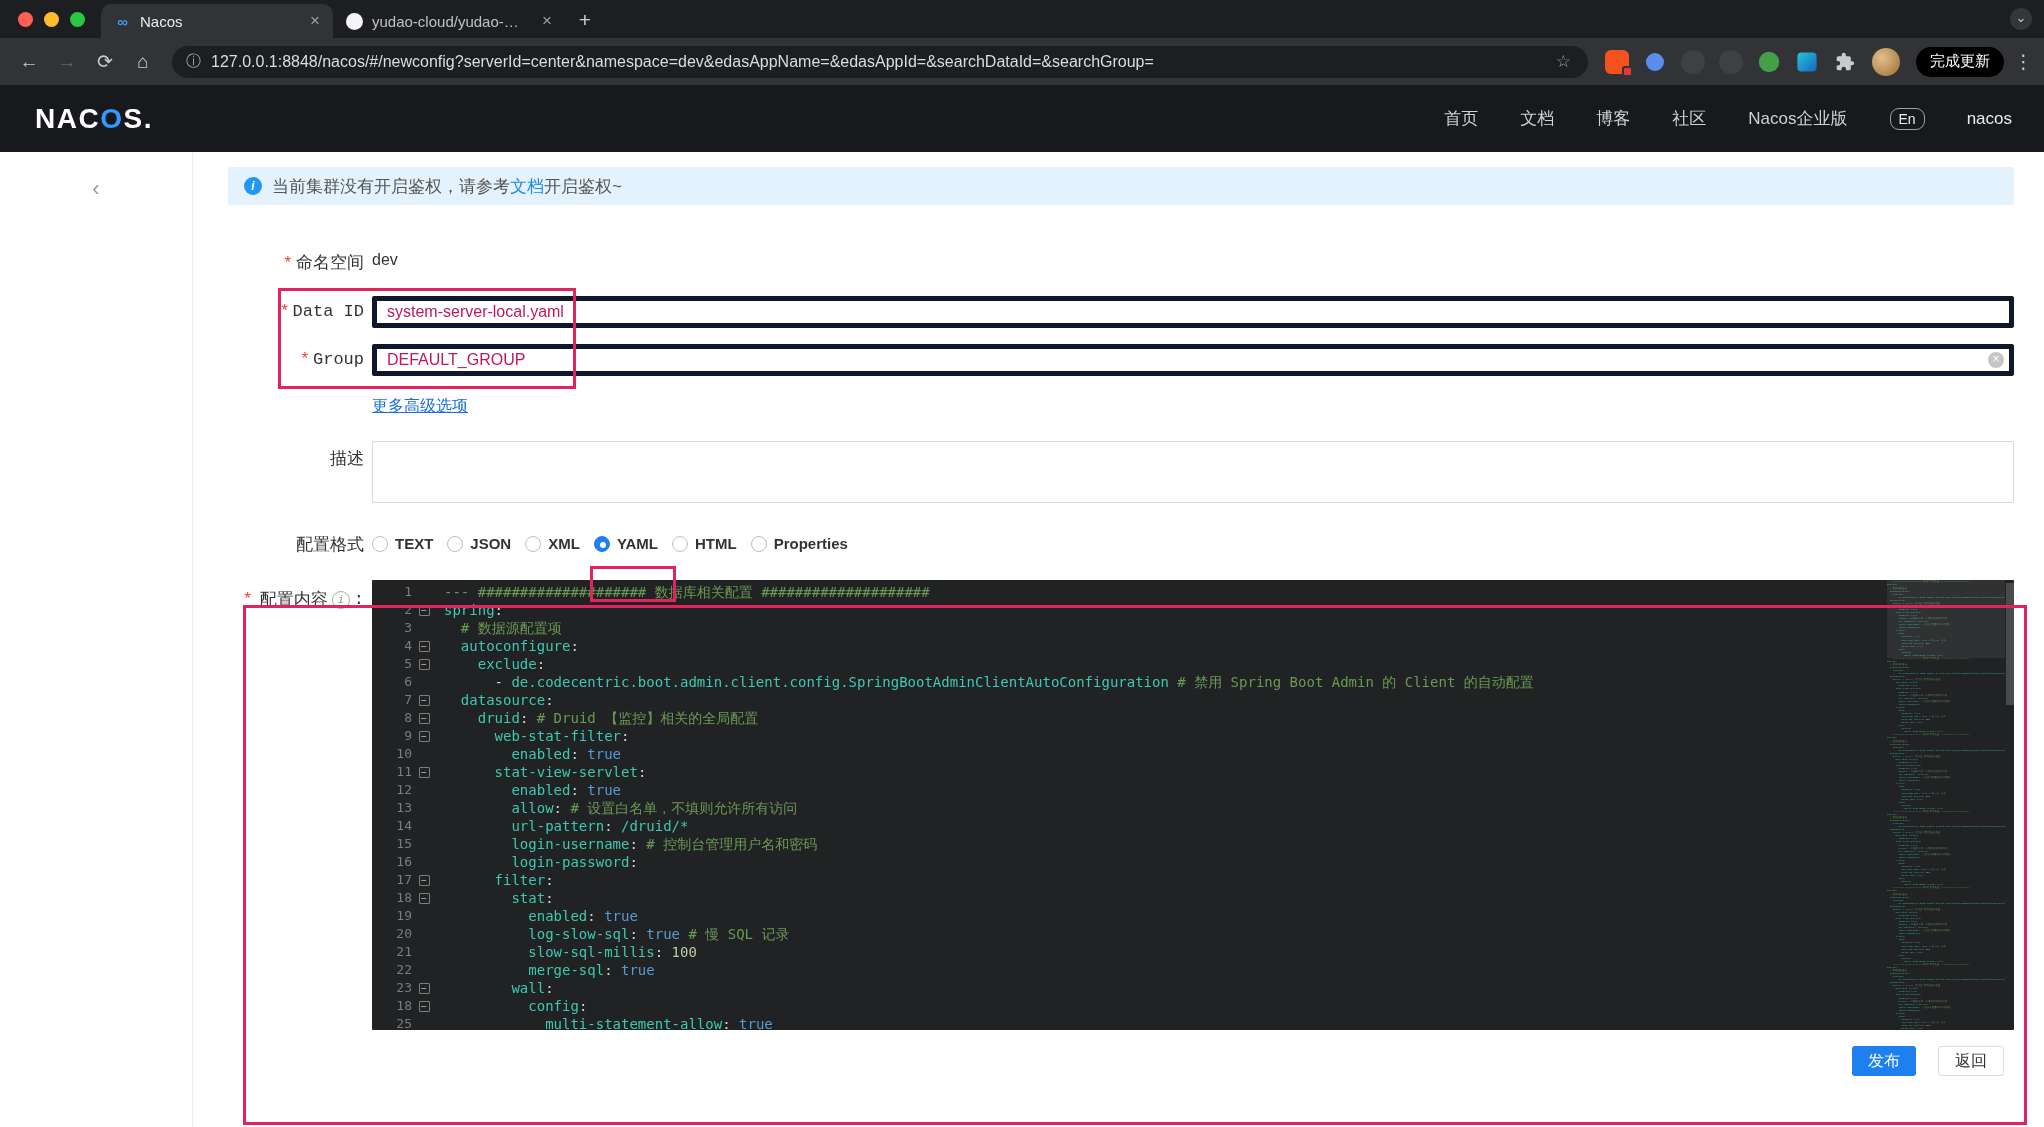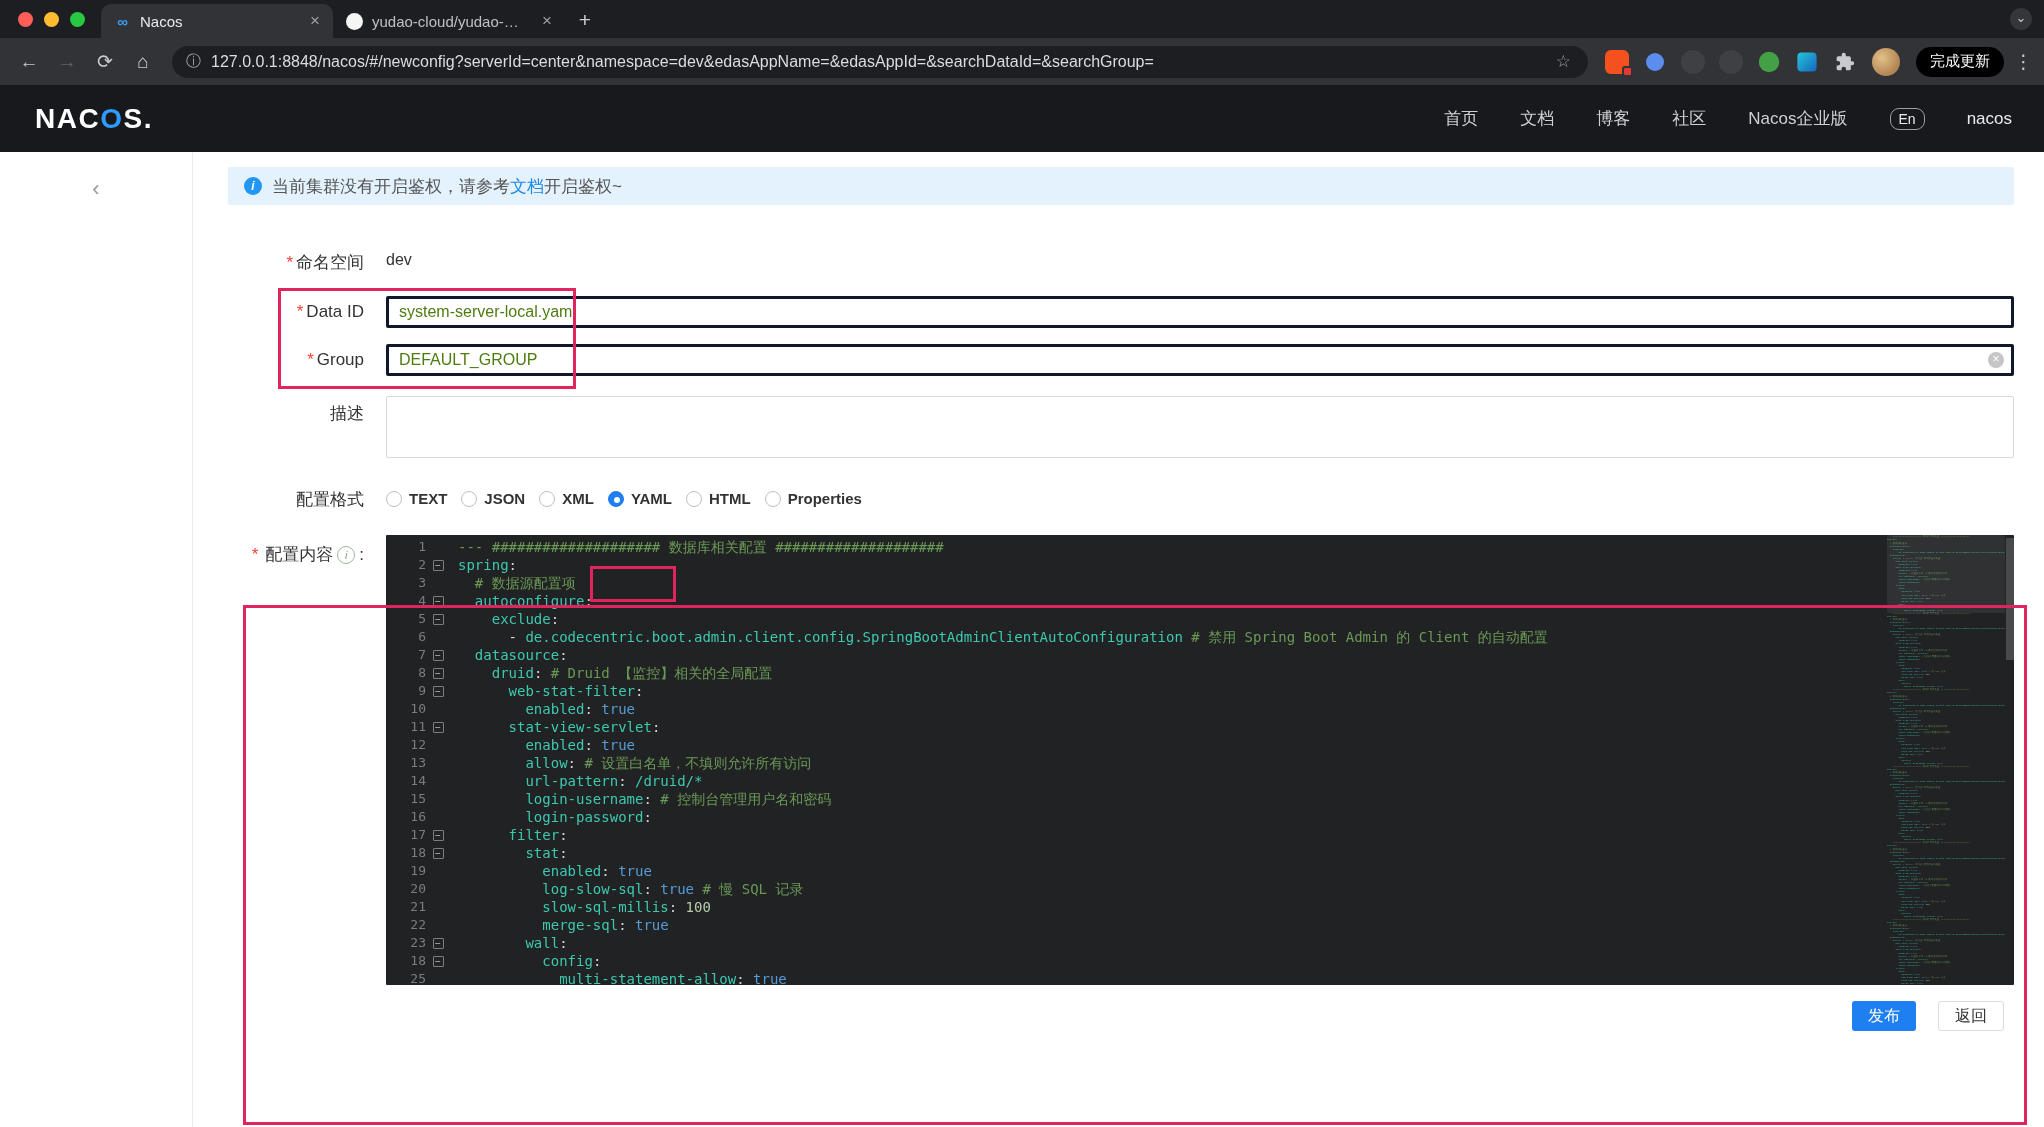--- a/index.html
+++ b/index.html
@@ -58,25 +58,25 @@
   .content { flex:1; padding:15px 30px 0 35px; min-width:0; }
 
   .banner { height:38px; background:#e3f2fd; border-radius:2px; display:flex; align-items:center; padding:0 16px; font-size:17px; color:#555; gap:10px; }
   .info-icon { width:18px; height:18px; border-radius:50%; background:#2196f3; color:#fff; font-size:12px; font-weight:bold; font-style:italic; text-align:center; line-height:18px; flex:none; }
   .banner-link { color:#1e88e5; text-decoration:none; cursor:pointer; }
 
   .page-title { margin-top:26px; font-size:22px; font-weight:600; color:#333; height:28px; line-height:28px; }
 
   .form { margin-top:40px; }
   .form-row { display:flex; }
-  .form-label { width:136px; flex:none; text-align:right; margin-right:22px; font-size:17px; color:#333; padding-top:6px; white-space:nowrap; }
+  .form-label { width:136px; flex:none; text-align:right; margin-right:8px; font-size:17px; color:#333; padding-top:6px; white-space:nowrap;font-family:Liberation Mono, monospace; }
   .star { color:#f04134; margin-right:3px; }
   .form-field { flex:1; min-width:0; position:relative; }
   .plain-value { padding-top:6px; font-size:16px; color:#333; }
-  .text-input { width:100%; height:32px; border:3px solid #0f172a; border-radius:2px; padding:0 10px; font-size:16px; color:#4d7c0f; font-family:inherit; outline:none; background:#fff; }
+  .text-input { width:100%; height:32px; border:5px solid #0f172a; border-radius:2px; padding:0 10px; font-size:16px; color:#be185d; font-family:inherit; outline:none; background:#fff; }
   .clear-icon { position:absolute; right:10px; top:8px; width:16px; height:16px; border-radius:50%; background:#c6c6c6; color:#fff; font-size:12px; line-height:15px; text-align:center; cursor:pointer; }
   .link { color:#1a6ee0; font-size:16px; text-decoration:underline; cursor:pointer; }
   .textarea { width:100%; height:62px; border:1px solid #d9d9d9; border-radius:2px; padding:6px 10px; font-size:16px; color:#333; font-family:inherit; resize:none; outline:none; }
 
   .radio-group { display:flex; align-items:center; gap:14px; padding-top:4px; }
   .radio { display:inline-flex; align-items:center; gap:7px; cursor:pointer; }
   .radio-circle { width:16px; height:16px; border-radius:50%; border:1px solid #bfbfbf; background:#fff; position:relative; flex:none; }
   .radio.checked .radio-circle { background:#1d7ff0; border-color:#1d7ff0; }
   .radio.checked .radio-circle::after { content:""; position:absolute; left:5px; top:5px; width:6px; height:6px; border-radius:50%; background:#fff; }
   .radio-label { font-size:15px; font-weight:bold; color:#333; }
@@ -204,20 +204,24 @@
         </div>
 
         <div class="form-row" style="margin-bottom:20px;">
           <div class="form-label"><span class="star">*</span><span>Group</span></div>
           <div class="form-field">
             <input class="text-input" value="DEFAULT_GROUP" style="">
             <span class="clear-icon">×</span>
           </div>
         </div>
 
+        <div class="form-row" style="margin-bottom:24px;">
+          <div class="form-label"></div>
+          <div class="form-field"><a class="link">更多高级选项</a></div>
+        </div>
 
         <div class="form-row" style="margin-bottom:20px;">
           <div class="form-label"><span>描述</span></div>
           <div class="form-field"><textarea class="textarea" style=""></textarea></div>
         </div>
 
         <div class="form-row" style="margin-bottom:24px;">
           <div class="form-label"><span>配置格式</span></div>
           <div class="form-field radio-group">
               <span class="radio">

